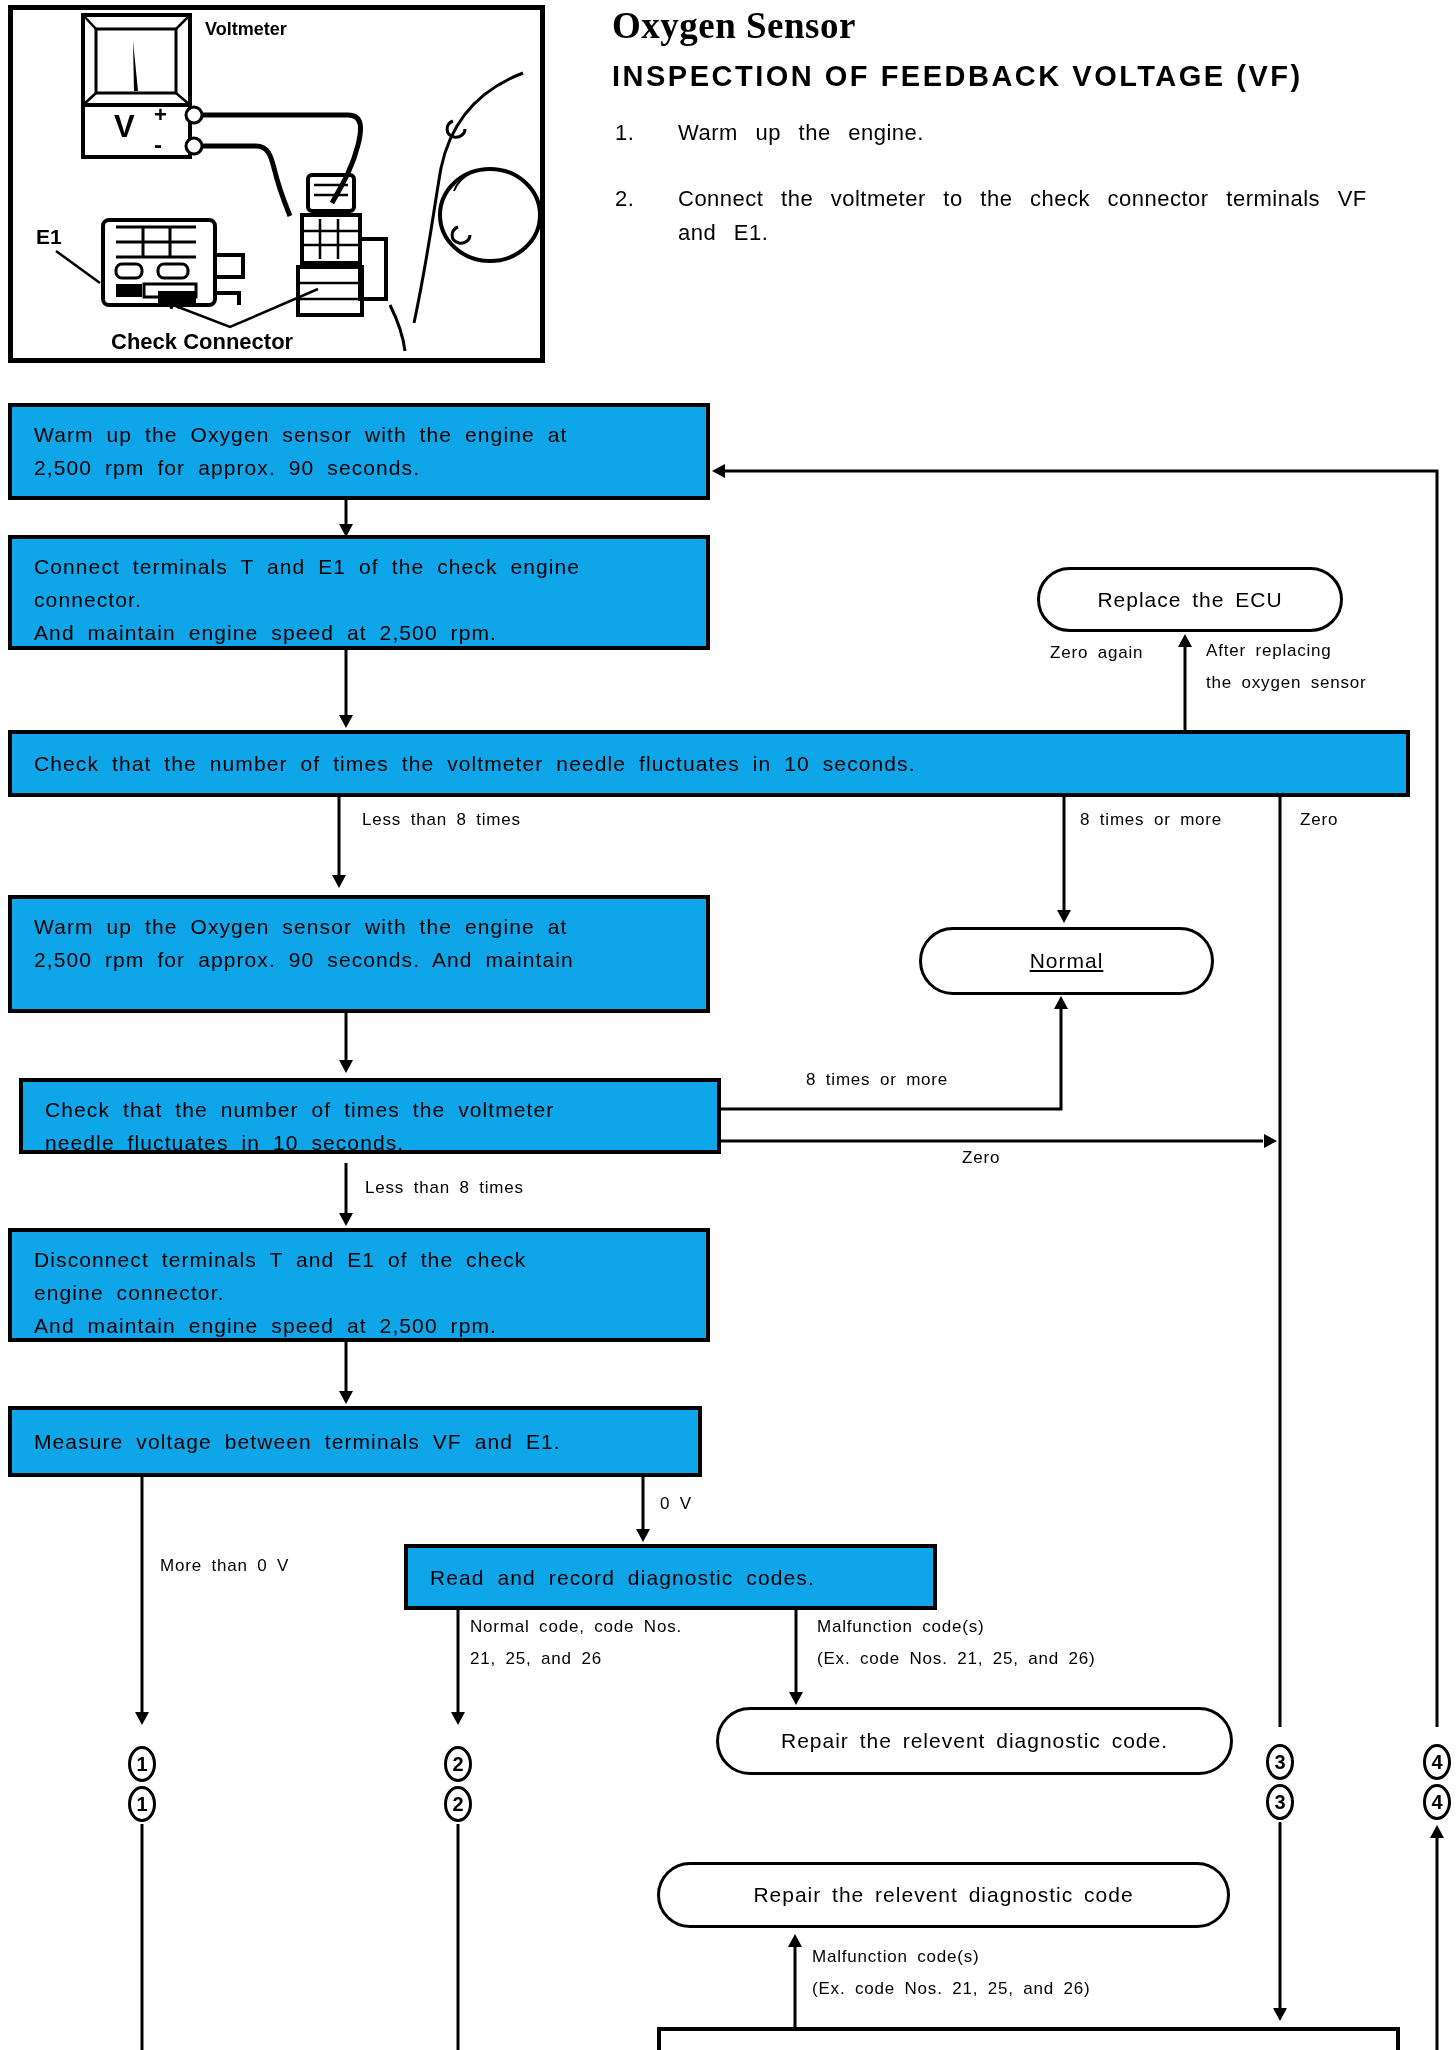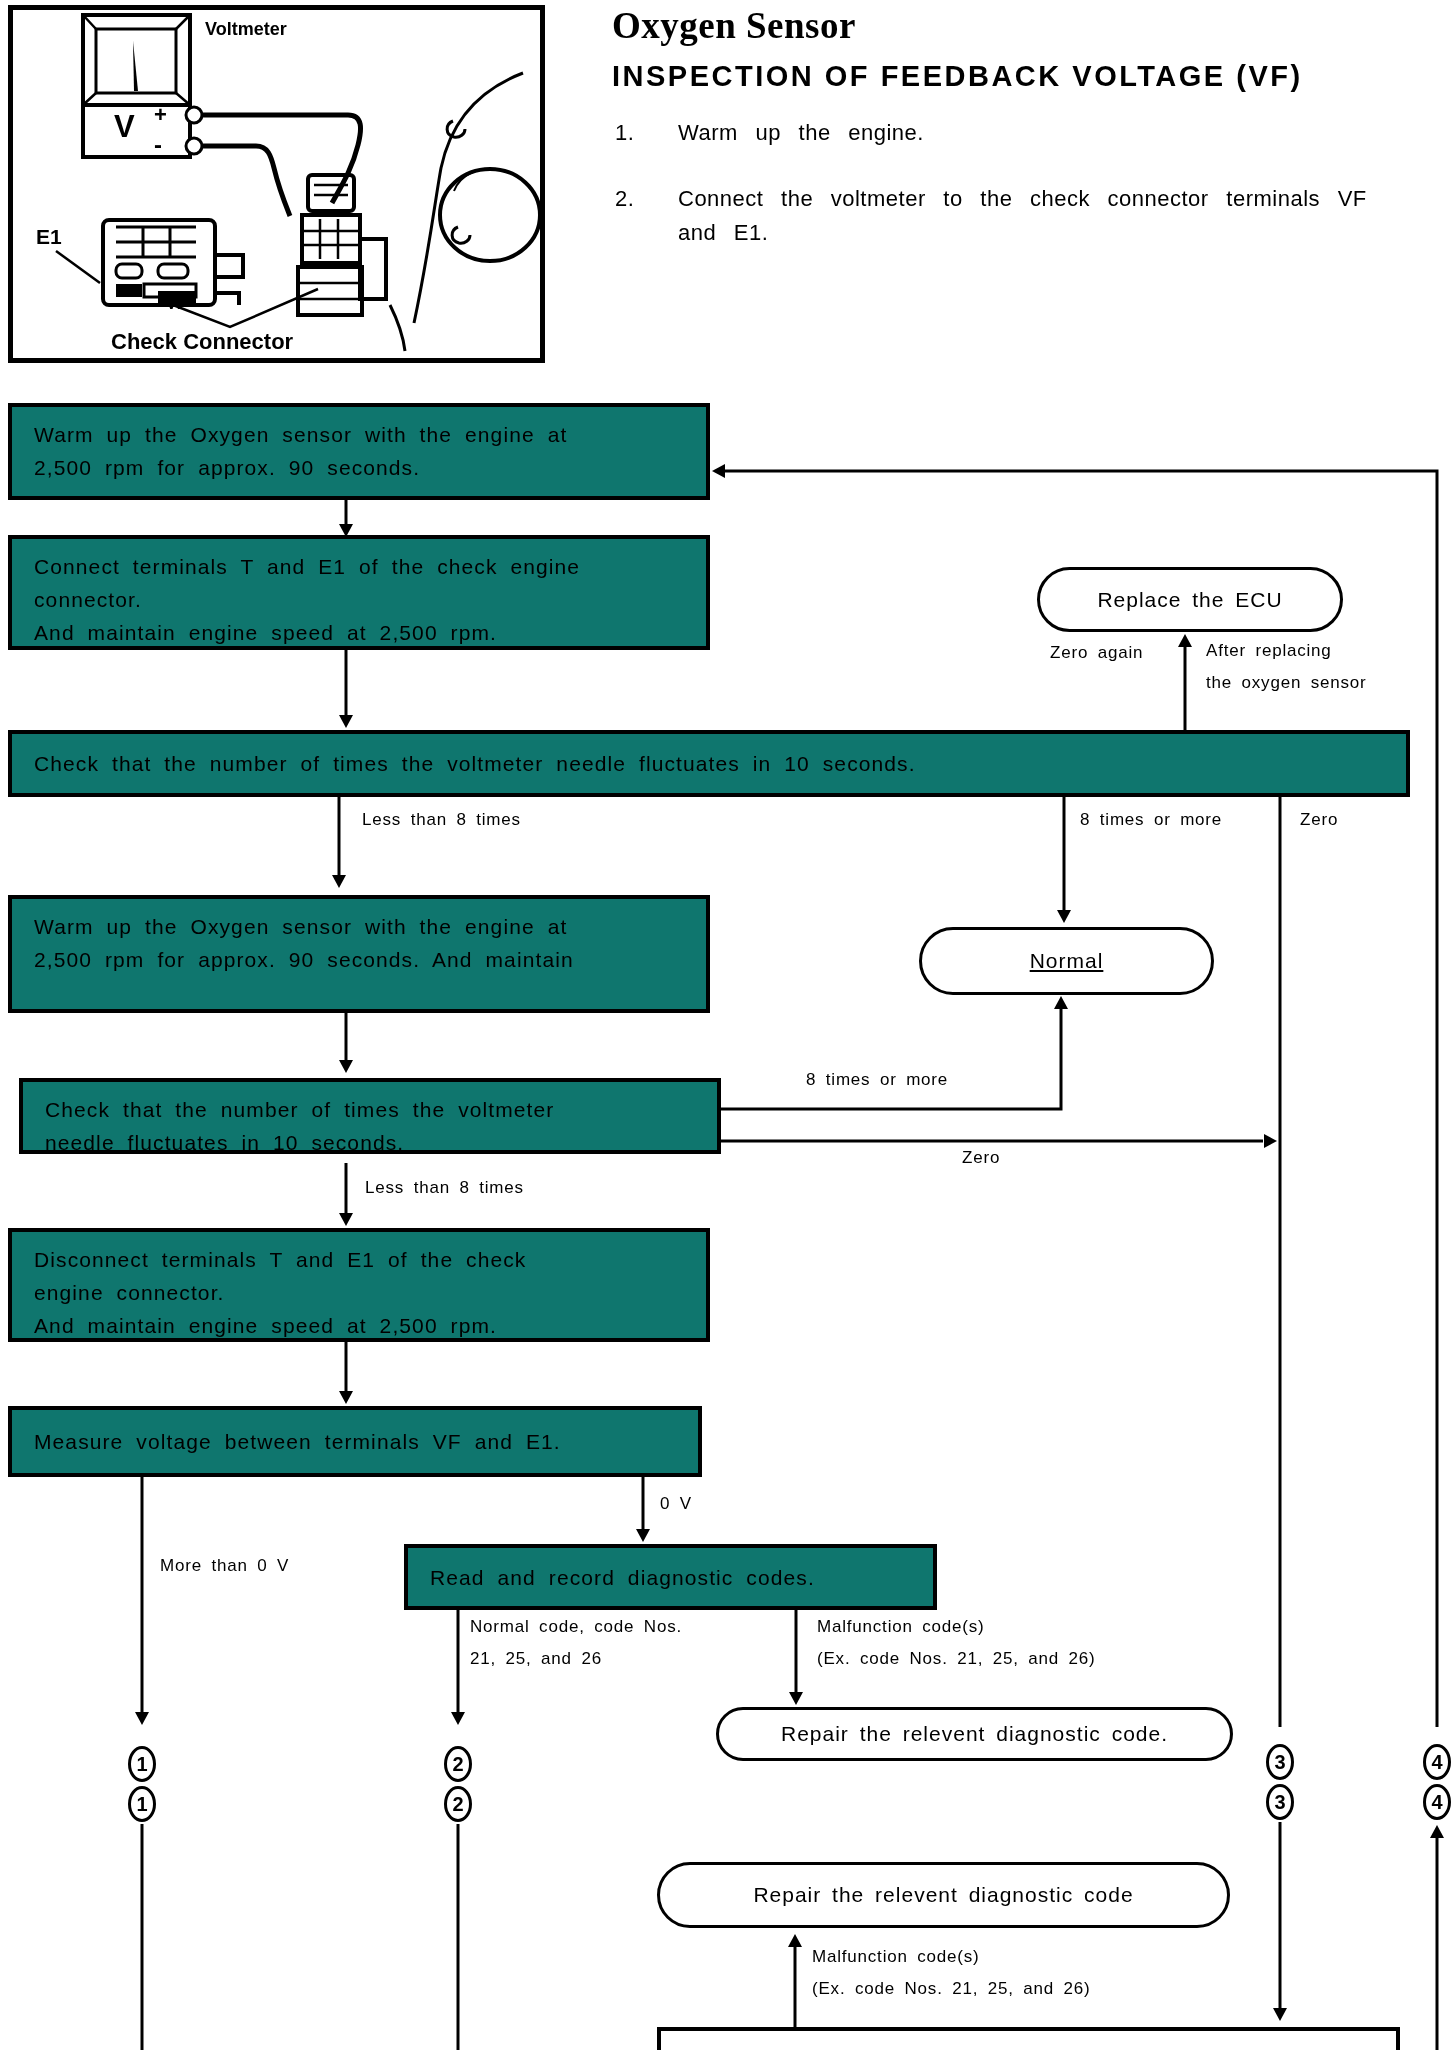--- a/index.html
+++ b/index.html
@@ -3,21 +3,21 @@
 <meta charset="utf-8">
 <style>
   * { margin:0; padding:0; box-sizing:border-box; }
   html,body { background:#fff; }
   body {
     position:relative; width:1456px; height:2050px; overflow:hidden;
     font-family:"Liberation Sans", sans-serif; color:#000;
   }
   svg.overlay { position:absolute; left:0; top:0; width:1456px; height:2050px; }
   .fbox {
-    position:absolute; background:#0f766e; border:4px solid #000;
+    position:absolute; background:#0ea5e9; border:4px solid #000;
     font-size:21px; line-height:33px; letter-spacing:1.1px; word-spacing:6px;
     padding:11px 18px 8px 22px;
   }
   .fbox.center1 { display:flex; align-items:center; padding-top:0; padding-bottom:0; }
   .stadium {
     position:absolute; background:#fff; border:3.5px solid #000; border-radius:45px;
     display:flex; align-items:center; justify-content:center;
     font-size:21px; letter-spacing:1px; word-spacing:4px; white-space:nowrap;
   }
   .lbl { position:absolute; font-size:17px; letter-spacing:0.8px; word-spacing:4px; white-space:nowrap; }
@@ -194,21 +194,21 @@
 <div class="fbox center1" style="left:8px; top:1406px; width:694px; height:71px;">
   <div>Measure voltage between terminals VF and E1.</div>
 </div>
 
 <div class="fbox center1" style="left:404px; top:1544px; width:533px; height:66px;">
   <div>Read and record diagnostic codes.</div>
 </div>
 
 <div class="stadium" style="left:1037px; top:567px; width:306px; height:65px;">Replace the ECU</div>
 <div class="stadium" style="left:919px; top:927px; width:295px; height:68px;text-decoration:underline;">Normal</div>
-<div class="stadium" style="left:716px; top:1707px; width:517px; height:54px;">Repair the relevent diagnostic code.</div>
+<div class="stadium" style="left:716px; top:1707px; width:517px; height:68px;">Repair the relevent diagnostic code.</div>
 <div class="stadium" style="left:657px; top:1862px; width:573px; height:66px;">Repair the relevent diagnostic code</div>
 
 <div class="partialbox" style="left:657px; top:2027px; width:743px; height:40px;"></div>
 
 <div class="lbl" style="left:1050px; top:643px;">Zero again</div>
 <div class="lbl" style="left:1206px; top:641px;">After replacing</div>
 <div class="lbl" style="left:1206px; top:673px;">the oxygen sensor</div>
 <div class="lbl" style="left:362px; top:810px;">Less than 8 times</div>
 <div class="lbl" style="left:1080px; top:810px;">8 times or more</div>
 <div class="lbl" style="left:1300px; top:810px;">Zero</div>

